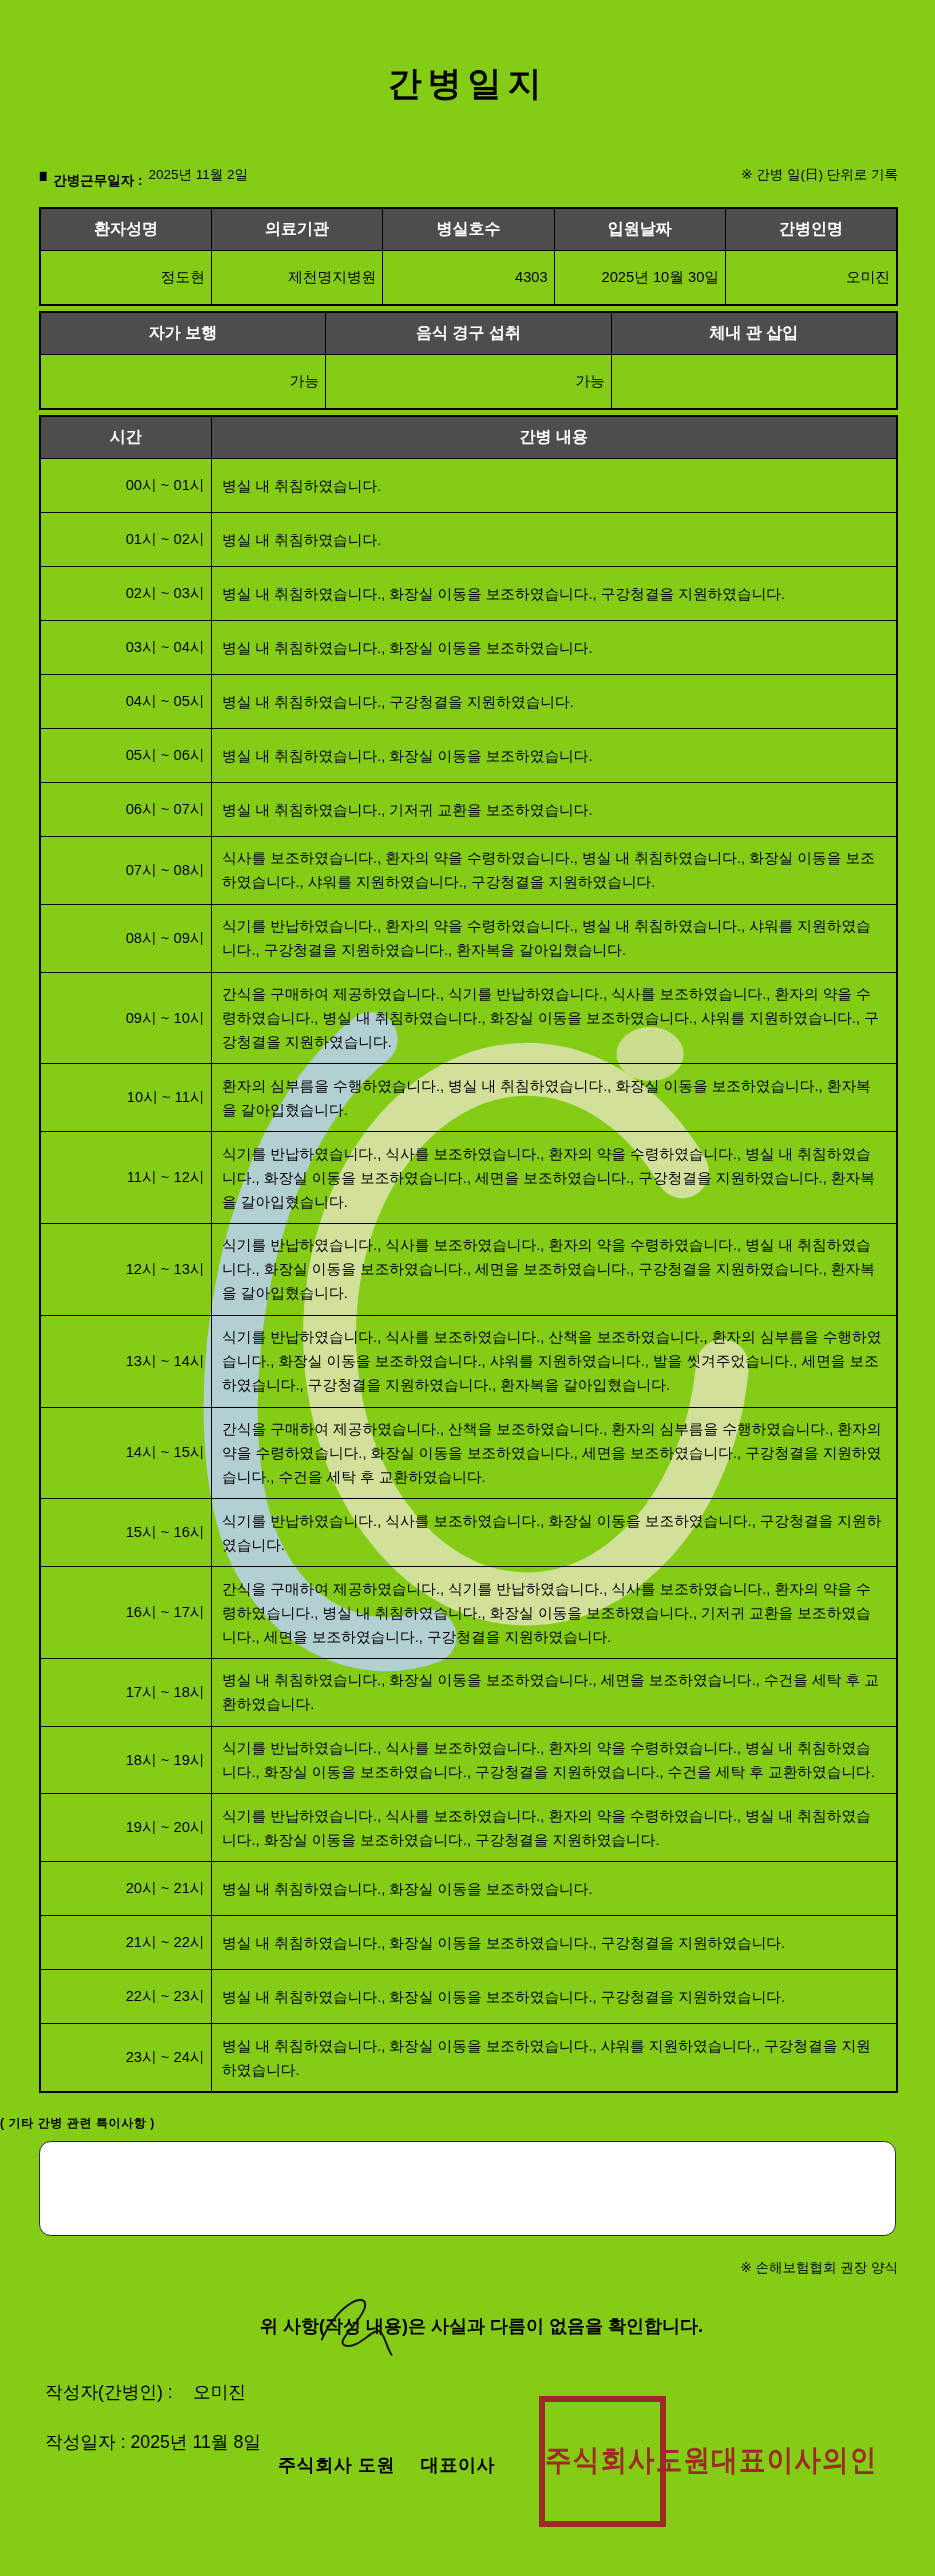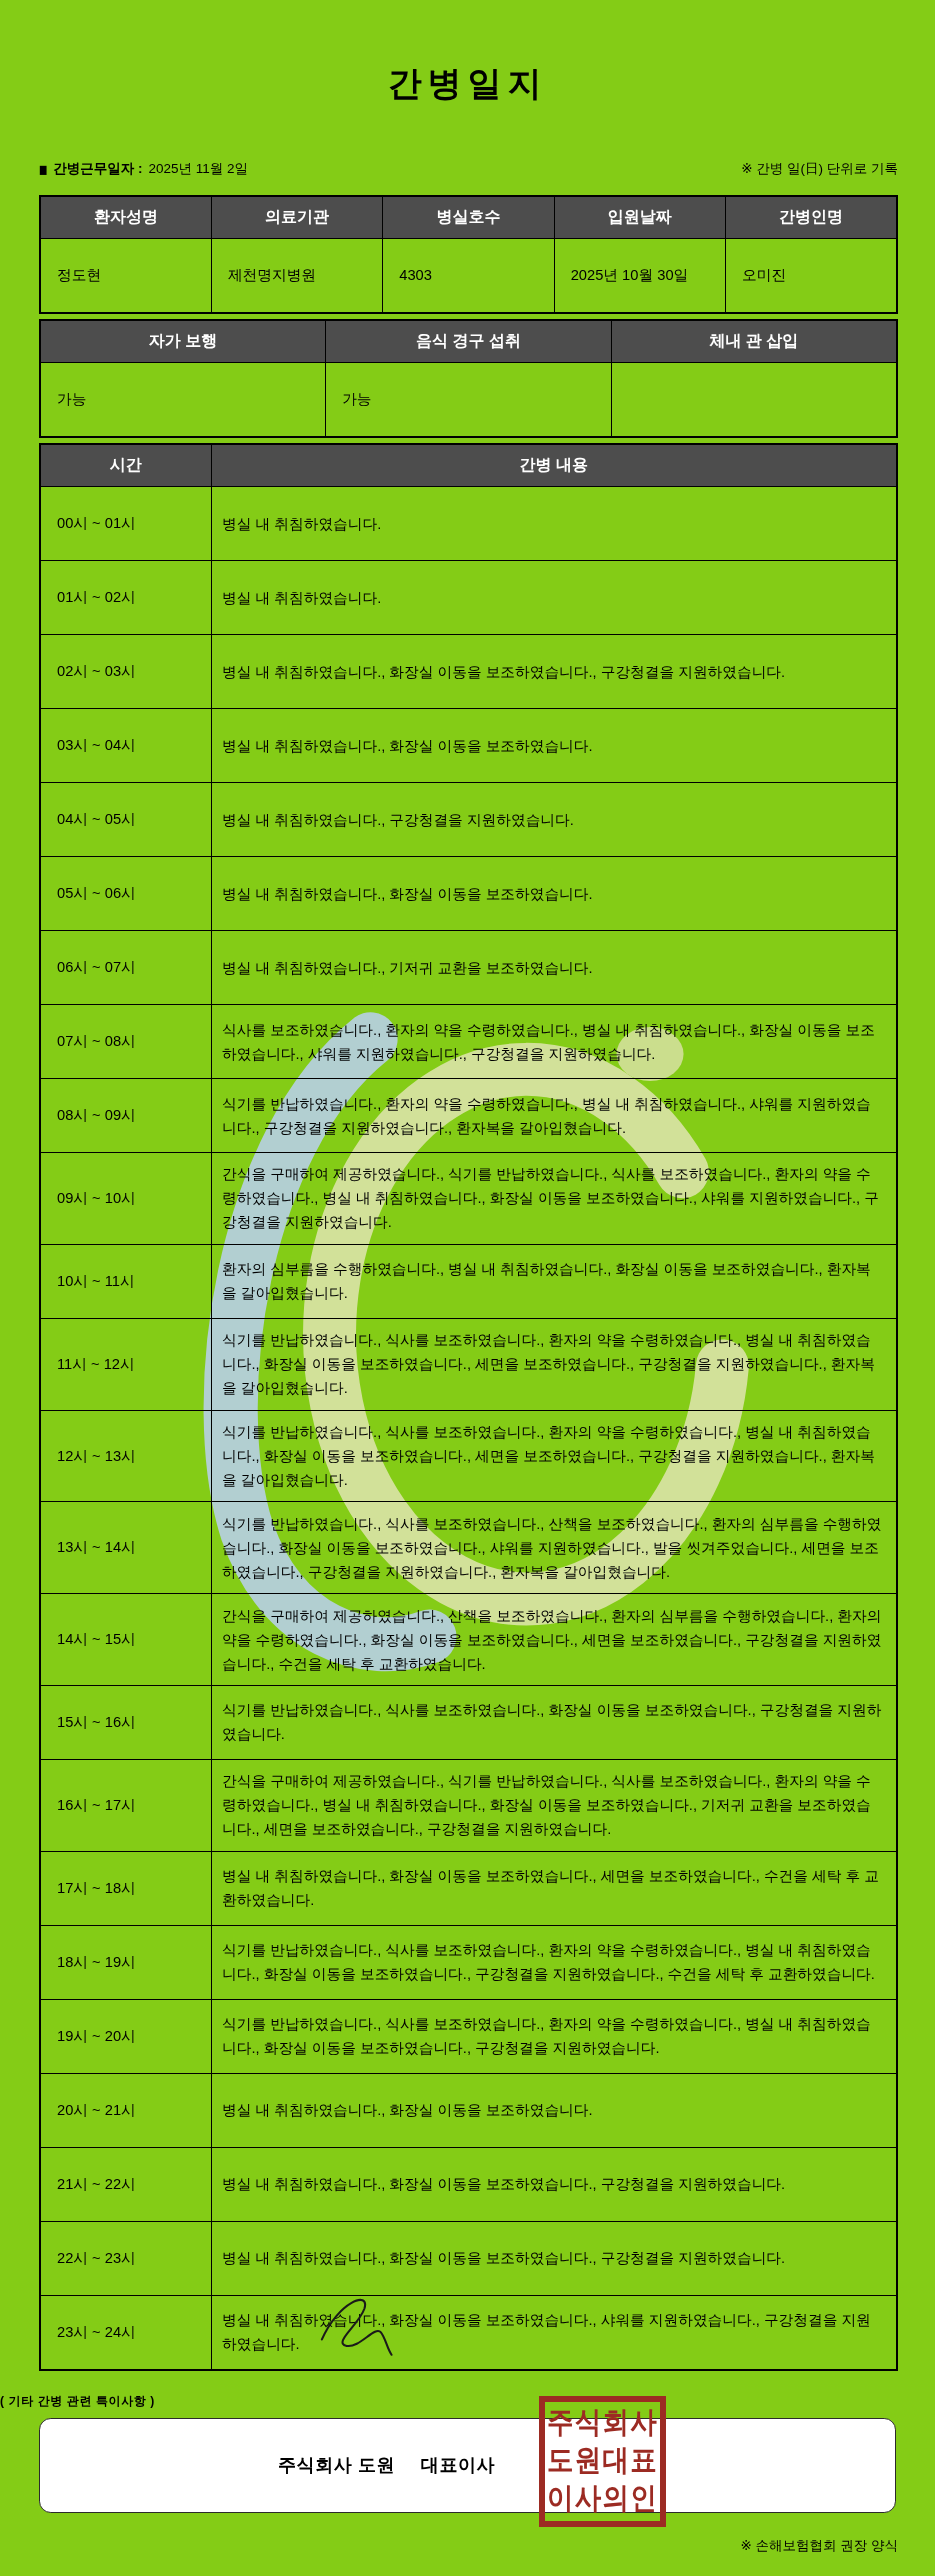--- a/index.html
+++ b/index.html
@@ -9,26 +9,26 @@
   }
   .watermark{position:absolute;left:194px;top:989px;z-index:0;opacity:.9;}
   .content{position:relative;z-index:1;}
 
   .doc-title{padding-top:61px;text-align:center;font-size:34px;font-weight:bold;letter-spacing:5.9px;}
 
   .meta-row{display:flex;justify-content:space-between;align-items:center;
     margin:53px 37px 0 39px;font-size:13.5px;}
   .meta-left{display:flex;align-items:center;gap:5.9px;}
   .bullet{font-size:14px;transform:scaleY(1.35);display:inline-block;}
-  .meta-left b{font-weight:bold;}
+  .meta-left b{font-weight:bold;margin-top:12px;}
 
   table{border-collapse:collapse;table-layout:fixed;margin-left:39px;width:859px;background:transparent;}
   table.tbl{border:2.4px solid #000;}
   th{background:#4d4d4d;color:#fff;font-size:16px;font-weight:bold;border:1.8px solid #000;height:41px;padding:0;}
-  td{border:1.8px solid #000;font-size:14.7px;text-align:left;height:41px;padding:16px;background:transparent;}
+  td{border:1.8px solid #000;font-size:14.7px;text-align:right;height:41px;padding:6px;background:transparent;}
   .t1{margin-top:16.5px;}
   .t2{margin-top:5.9px;}
   .t3{margin-top:4.7px;}
   .t3 th{height:41px;}
   .t3 td.time{font-size:14.7px;}
   .t3 td.contentcell{text-align:left;padding:9.4px 10.6px;line-height:24px;font-size:14.7px;word-break:break-all;height:auto;}
 
   .notes-title{margin-top:22.4px;text-align:left;font-weight:bold;font-size:12px;letter-spacing:0.6px;}
   .notes-box{margin:8.2px 0 0 39px;width:855px;height:93px;border:1.8px solid #2b2b2b;border-radius:11.8px;background:#fff;}
 
@@ -39,21 +39,21 @@
   .writer-line .name{margin-left:15.3px;}
   .date-line{margin:26px 0 0 45px;font-size:17.7px;}
 
   .signature{position:absolute;left:316px;top:2291px;}
 
   .company-line{position:absolute;left:278px;top:2453px;font-size:18px;font-weight:bold;letter-spacing:0.6px;}
   .company-line .role{margin-left:20px;}
 
   .stamp{
     position:absolute;left:539px;top:2396px;width:115px;height:114px;
-    border:6.5px solid #9c2b23;display:flex;flex-direction:column;justify-content:space-around;
+    border:6.5px solid #9c2b23;display:flex;flex-direction:row;justify-content:space-around;
     align-items:center;padding:2.4px 0;background:rgba(255,255,255,0);
   }
   .stamp-line{
     color:#9c2b23;font-weight:bold;font-size:26.5px;line-height:1.05;white-space:nowrap;
     font-family:"Liberation Serif","DejaVu Serif",serif;letter-spacing:1.2px;transform:scaleY(1.12);
   }
 </style>
 </head>
 <body>
 

